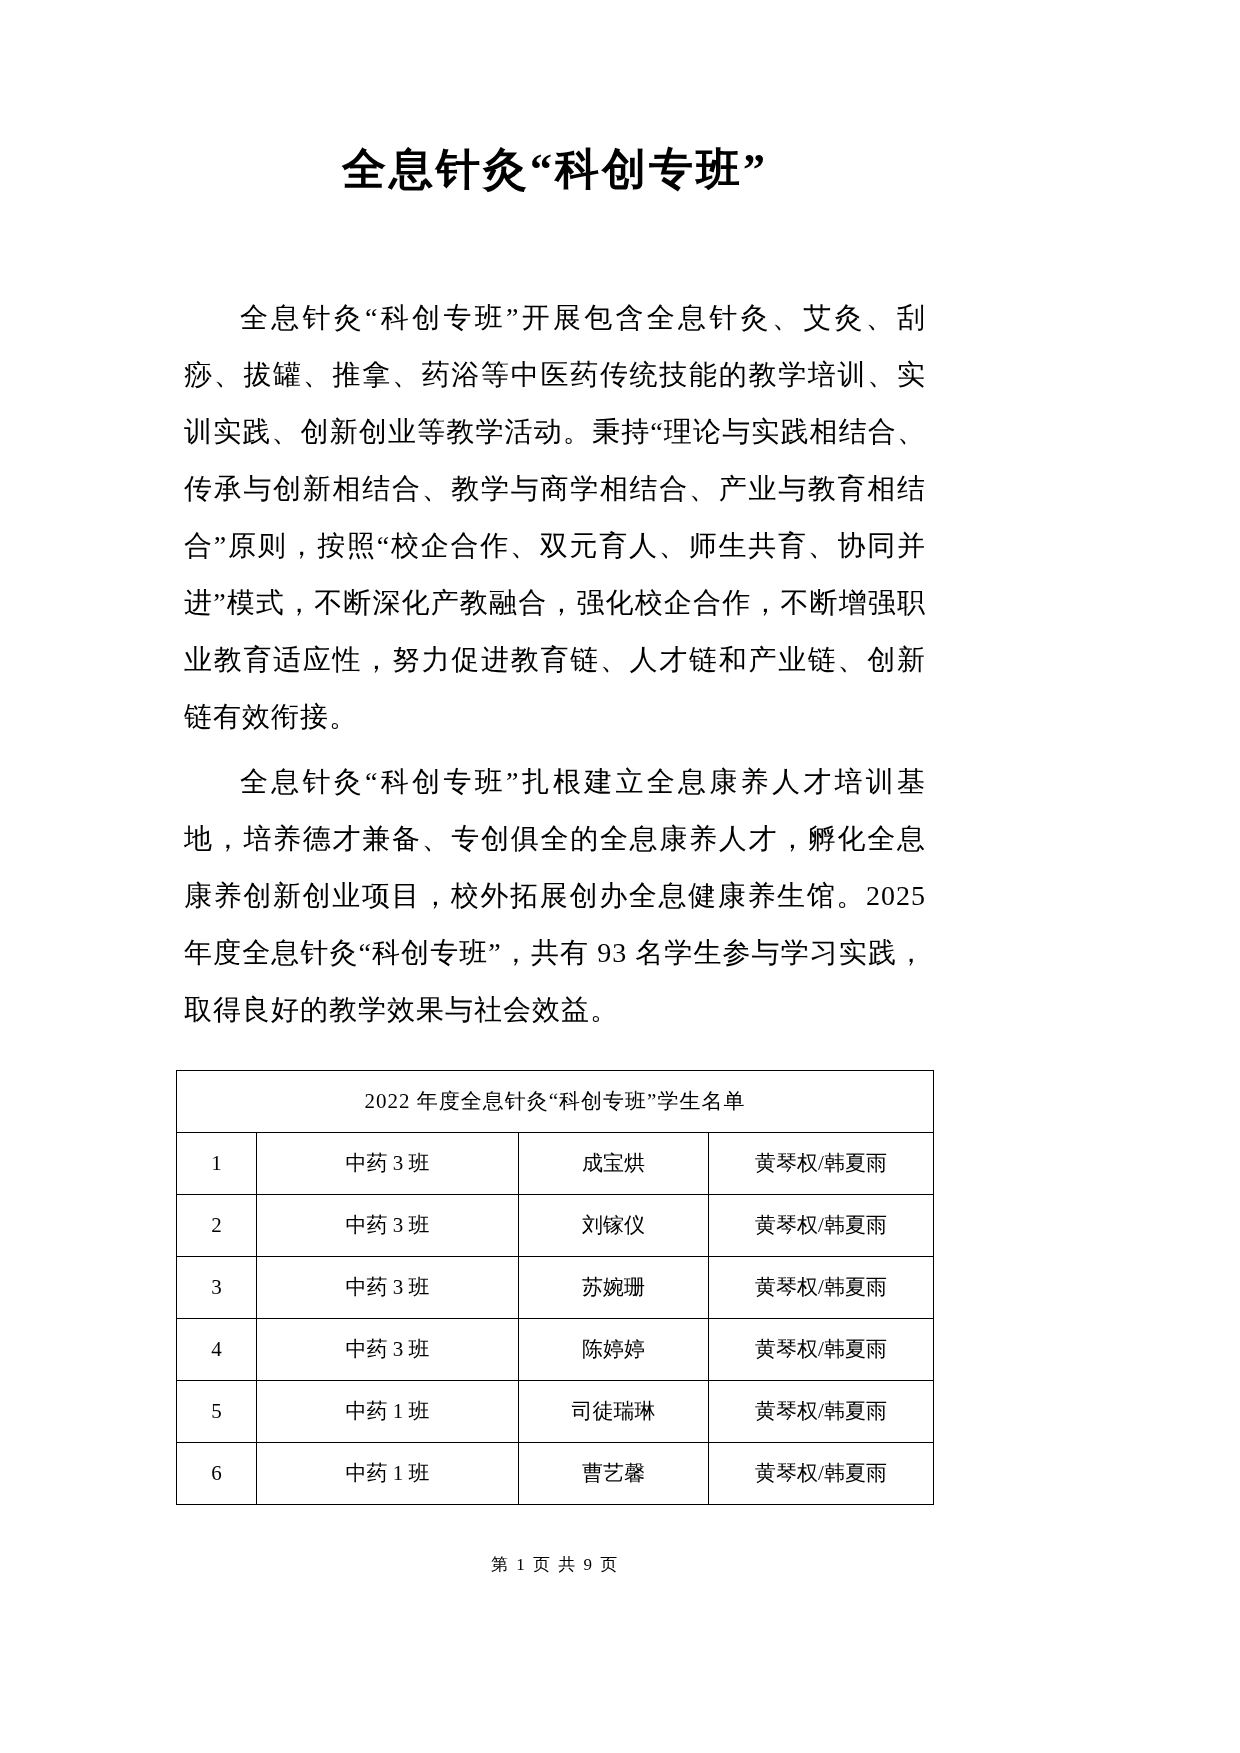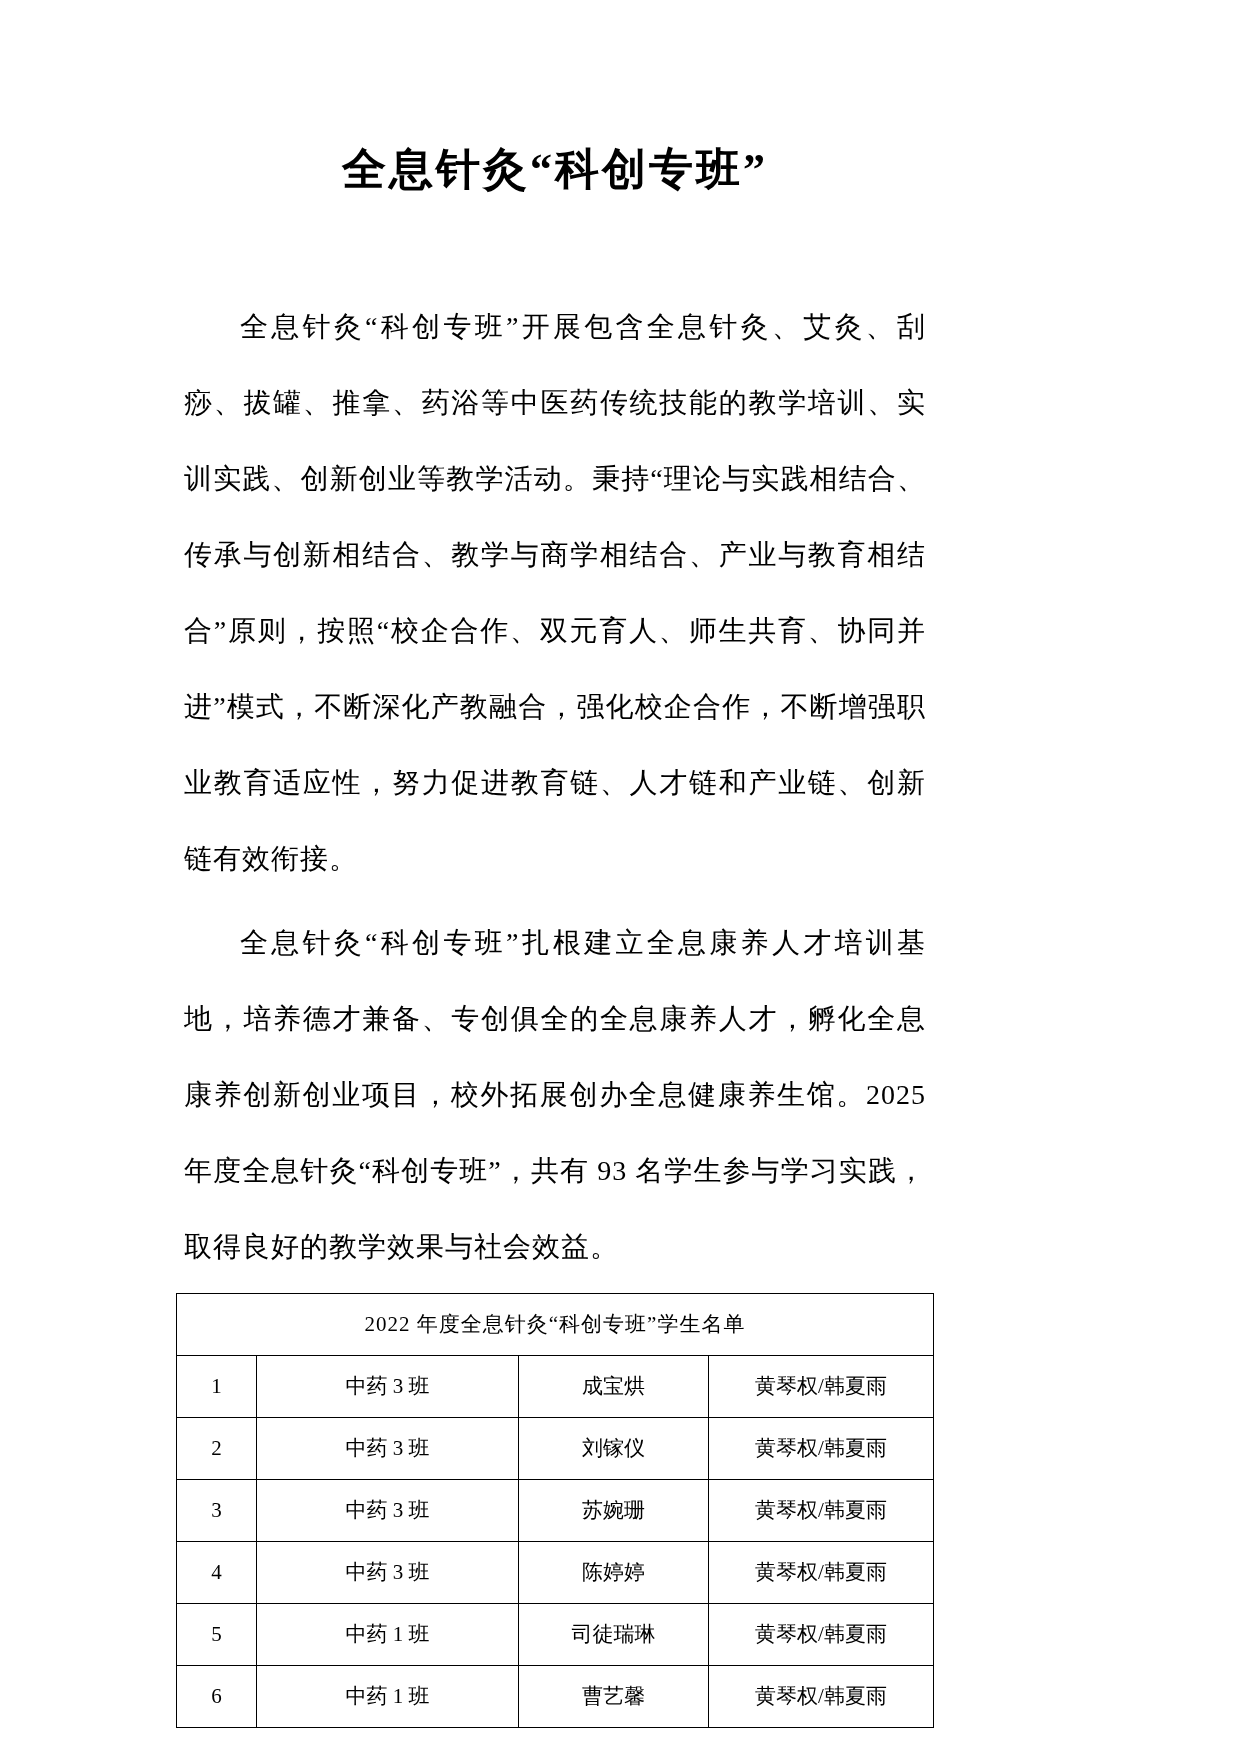--- a/index.html
+++ b/index.html
@@ -31,27 +31,28 @@
     font-size: 44px;
     font-weight: bold;
     letter-spacing: 3px;
     line-height: 1.2;
   }
   .paragraphs {
     margin-top: 80px;
   }
   .body-para {
     font-size: 28px;
-    line-height: 76px;
+    line-height: 57px;
     text-align: justify;
     text-indent: 2em;
     letter-spacing: 1px;
   }
   .student-table {
     width: 100%;
+    margin-top: 24px;
     border-collapse: collapse;
     table-layout: fixed;
   }
   .student-table td,
   .student-table th {
     border: 1px solid #000000;
     text-align: center;
     vertical-align: middle;
     font-size: 21px;
     font-weight: normal;

